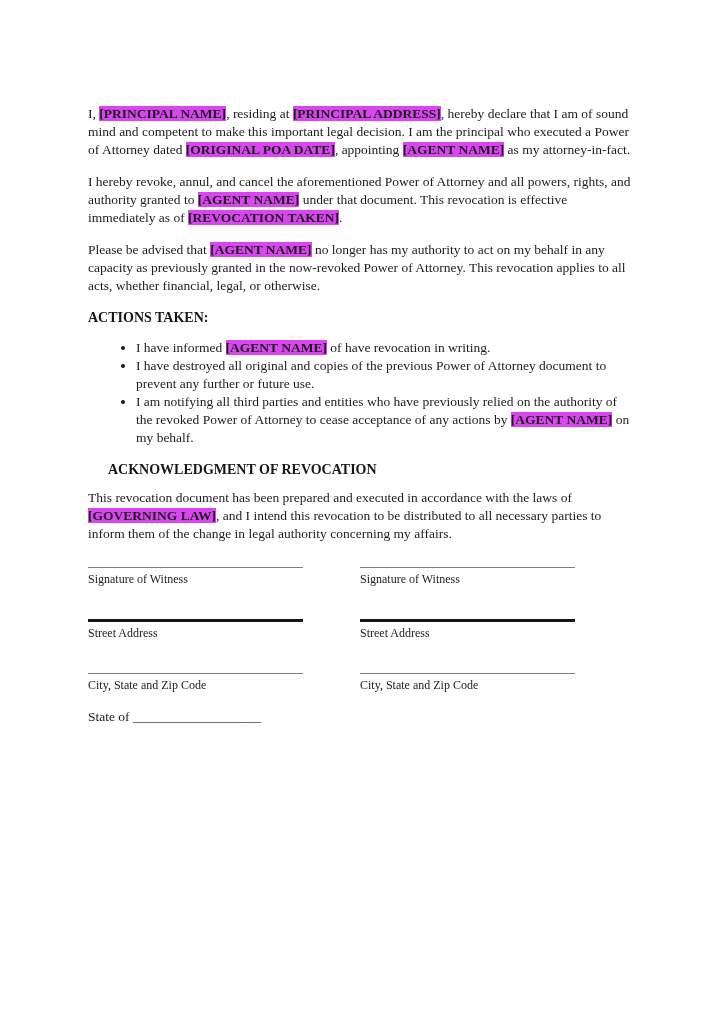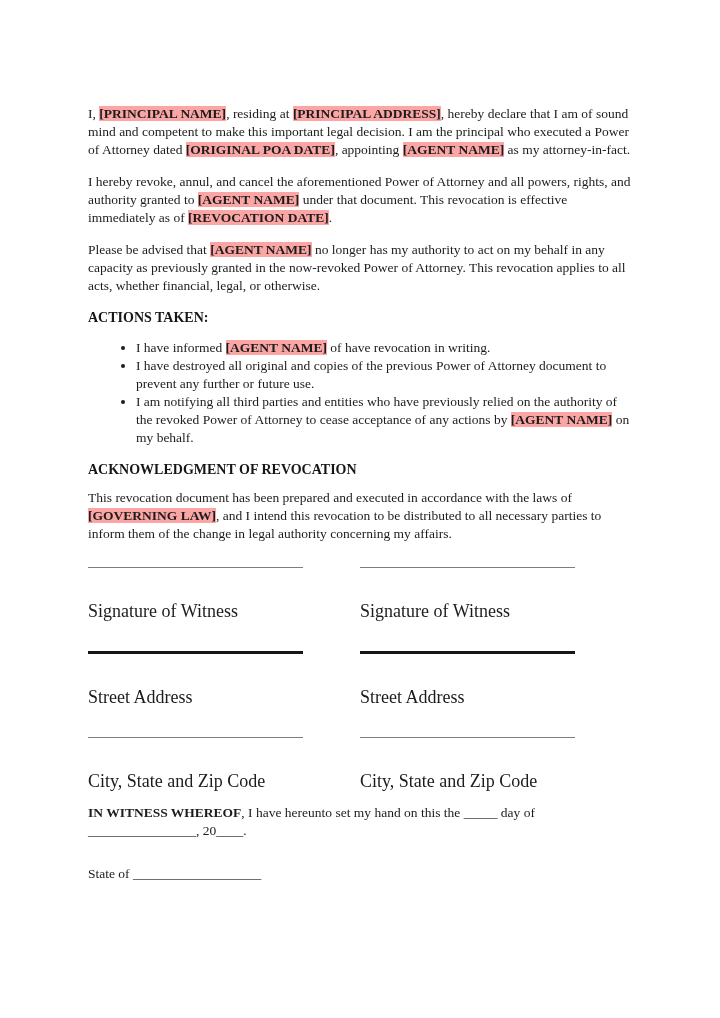--- a/index.html
+++ b/index.html
@@ -19,49 +19,49 @@
     white-space:nowrap;
   }
   .double-rule{
     margin-top:3px;height:2px;
     border-top:2px solid #1f1f1f;
     border-bottom:4px solid #3c3c3c;
   }
   p{font-size:13.5px;line-height:18px;margin:0 0 14px;}
   p.first{margin-top:21px;}
   h2{font-size:14px;line-height:18px;font-weight:bold;margin:0 0 12px;color:#161616;}
-  h2.ack{margin-bottom:10px;}
+  h2.ack{margin-bottom:10px;margin-left:20px;}
   ul{margin:0 0 14px;padding-left:48px;font-size:13.5px;line-height:18px;}
   li{margin:0;}
-  .hl{background:#fca5a5;font-weight:bold;}
+  .hl{background:#d946ef;font-weight:bold;}
   .b{font-weight:bold;}
   .sig-grid{margin-top:24px;}
   .sig-row{display:flex;margin-bottom:31px;}
   .sig-row:last-child{margin-bottom:14px;}
   .sig-cell{width:215px;}
   .sig-cell + .sig-cell{margin-left:57px;}
   .sig-line{height:0;border-top:1px solid #7d7d7d;}
   .sig-row.thick .sig-line{border-top:3px solid #161616;}
-  .sig-label{font-size:18px;line-height:18px;padding-top:2px;margin-top:32px;}
+  .sig-label{font-size:12px;line-height:18px;padding-top:2px;}
   .clause{margin-bottom:25px;}
   .principal-sig{width:215px;margin-bottom:27px;}
   h2.notary{margin:0 0 13px;}
   h2.notary .qual{font-weight:normal;font-style:italic;}
   p.state{margin:0;}
 </style>
 </head>
 <body>
 
 <div class="doc">
   <div class="content">
 
 
     <p class="first"><span>I, </span><span class="hl">[PRINCIPAL NAME]</span><span>, residing at </span><span class="hl">[PRINCIPAL ADDRESS]</span><span>, hereby declare that I am of sound mind and competent to make this important legal decision. I am the principal who executed a Power of Attorney dated </span><span class="hl">[ORIGINAL POA DATE]</span><span>, appointing </span><span class="hl">[AGENT NAME]</span><span> as my attorney-in-fact.</span></p>
 
-    <p><span>I hereby revoke, annul, and cancel the aforementioned Power of Attorney and all powers, rights, and authority granted to </span><span class="hl">[AGENT NAME]</span><span> under that document. This revocation is effective immediately as of </span><span class="hl">[REVOCATION DATE]</span><span>.</span></p>
+    <p><span>I hereby revoke, annul, and cancel the aforementioned Power of Attorney and all powers, rights, and authority granted to </span><span class="hl">[AGENT NAME]</span><span> under that document. This revocation is effective immediately as of </span><span class="hl">[REVOCATION TAKEN]</span><span>.</span></p>
 
     <p><span>Please be advised that </span><span class="hl">[AGENT NAME]</span><span> no longer has my authority to act on my behalf in any capacity as previously granted in the now-revoked Power of Attorney. This revocation applies to all acts, whether financial, legal, or otherwise.</span></p>
 
     <h2>ACTIONS TAKEN:</h2>
 
     <ul>
       <li><span>I have informed </span><span class="hl">[AGENT NAME]</span><span> of have revocation in writing.</span></li>
       <li><span>I have destroyed all original and copies of the previous Power of Attorney document to prevent any further or future use.</span></li>
       <li><span>I am notifying all third parties and entities who have previously relied on the authority of the revoked Power of Attorney to cease acceptance of any actions by </span><span class="hl">[AGENT NAME]</span><span> on my behalf.</span></li>
     </ul>
@@ -96,20 +96,19 @@
           <div class="sig-line"></div>
           <div class="sig-label">City, State and Zip Code</div>
         </div>
         <div class="sig-cell">
           <div class="sig-line"></div>
           <div class="sig-label">City, State and Zip Code</div>
         </div>
       </div>
     </div>
 
-    <p class="clause"><span class="b">IN WITNESS WHEREOF</span><span>, I have hereunto set my hand on this the _____ day of ________________, 20____.</span></p>
 
 
 
     <p class="state">State of ___________________</p>
 
   </div>
 </div>
 
 </body></html>

